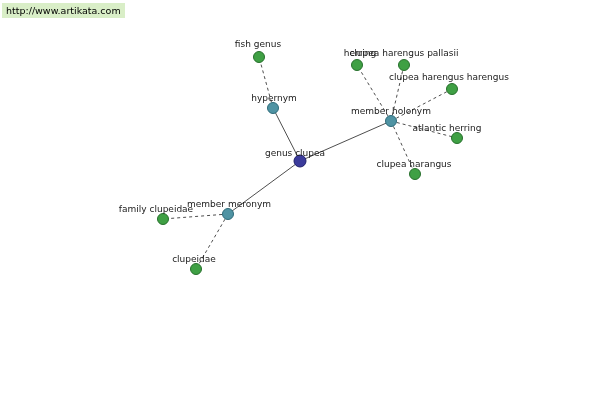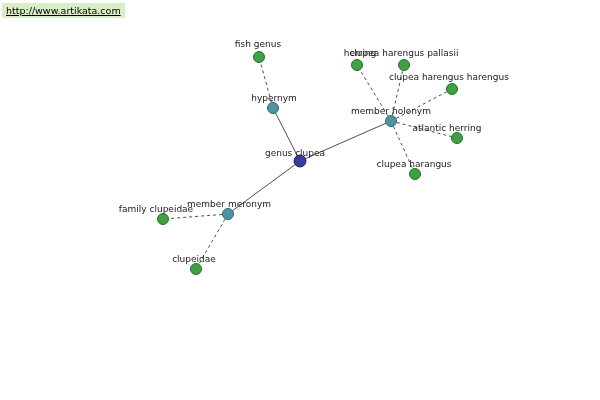--- a/index.html
+++ b/index.html
@@ -25,21 +25,21 @@
     z-index: 1;
   }
   .node-label {
     font-family: "DejaVu Sans", sans-serif;
     font-size: 9px;
   }
 </style>
 </head>
 <body>
 
-<div id="url-bar" style="background: rgb(217, 238, 199); text-decoration: underline;">http://www.artikata.com</div>
+<div id="url-bar" style="background: rgb(217, 238, 199);">http://www.artikata.com</div>
 
 <svg id="graph" width="600" height="400" viewBox="0 0 600 400">
     <line x1="300" y1="161" x2="273" y2="108" stroke="#3a3a3a" stroke-width="0.9"></line>
     <line x1="273" y1="108" x2="259" y2="57" stroke="#3a3a3a" stroke-width="0.9" stroke-dasharray="3 3"></line>
     <line x1="300" y1="161" x2="391" y2="121" stroke="#3a3a3a" stroke-width="0.9"></line>
     <line x1="391" y1="121" x2="357" y2="65" stroke="#3a3a3a" stroke-width="0.9" stroke-dasharray="3 3"></line>
     <line x1="391" y1="121" x2="404" y2="65" stroke="#3a3a3a" stroke-width="0.9" stroke-dasharray="3 3"></line>
     <line x1="391" y1="121" x2="452" y2="89" stroke="#3a3a3a" stroke-width="0.9" stroke-dasharray="3 3"></line>
     <line x1="391" y1="121" x2="457" y2="138" stroke="#3a3a3a" stroke-width="0.9" stroke-dasharray="3 3"></line>
     <line x1="391" y1="121" x2="415" y2="174" stroke="#3a3a3a" stroke-width="0.9" stroke-dasharray="3 3"></line>

